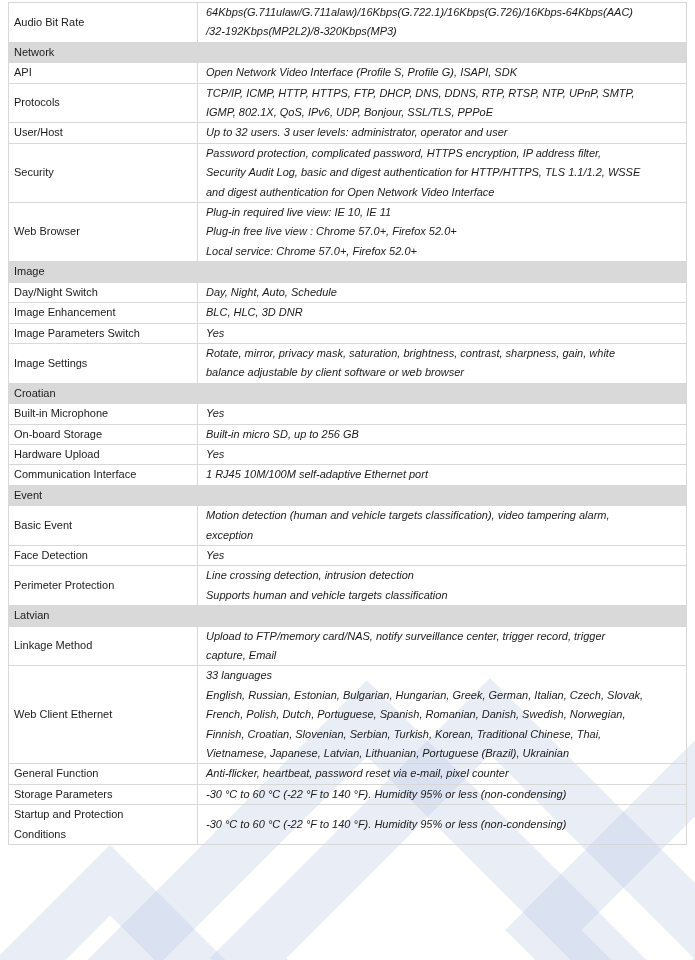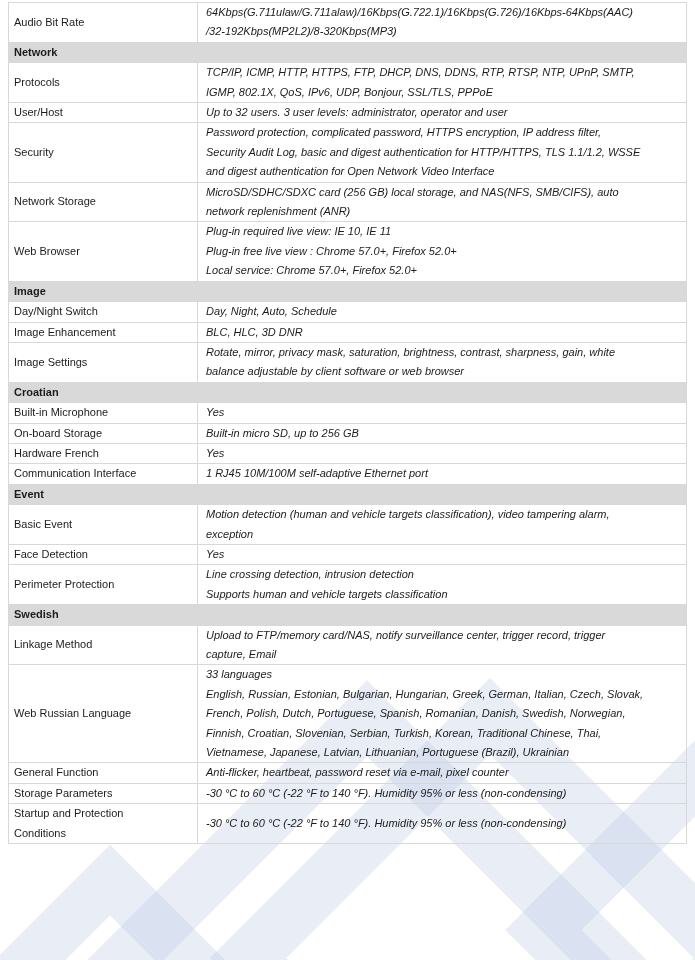--- a/index.html
+++ b/index.html
@@ -41,21 +41,21 @@
     vertical-align:middle;
     line-height:19.4px;
     padding:0 4px;
     white-space:pre-line;
     overflow-wrap:anywhere;
   }
   td.label-cell{padding-left:5px;background:transparent;}
   td.value-cell{padding-left:8px;background:transparent;font-style:italic;}
   td.section-cell{
     background:var(--header-bg);
-    font-weight:bold;
+    font-weight:normal;
     padding-left:5px;
   }
   col.label-col{width:189px;}
 </style>
 </head>
 <body>
 
 <div class="page">
 
   <div class="watermark">
@@ -73,74 +73,77 @@
     <tbody>
         <tr>
           <td class="label-cell">Audio Bit Rate</td>
           <td class="value-cell">64Kbps(G.711ulaw/G.711alaw)/16Kbps(G.722.1)/16Kbps(G.726)/16Kbps-64Kbps(AAC)
 /32-192Kbps(MP2L2)/8-320Kbps(MP3)</td>
         </tr>
         <tr>
           <td colspan="2" class="section-cell">Network</td>
         </tr>
         <tr>
+          <td class="label-cell">API</td>
+          <td class="value-cell">Open Network Video Interface (Profile S, Profile G), ISAPI, SDK</td>
+        </tr>
+        <tr>
           <td class="label-cell">Protocols</td>
           <td class="value-cell">TCP/IP, ICMP, HTTP, HTTPS, FTP, DHCP, DNS, DDNS, RTP, RTSP, NTP, UPnP, SMTP,
 IGMP, 802.1X, QoS, IPv6, UDP, Bonjour, SSL/TLS, PPPoE</td>
         </tr>
         <tr>
           <td class="label-cell">User/Host</td>
           <td class="value-cell">Up to 32 users. 3 user levels: administrator, operator and user</td>
         </tr>
         <tr>
           <td class="label-cell">Security</td>
           <td class="value-cell">Password protection, complicated password, HTTPS encryption, IP address filter,
 Security Audit Log, basic and digest authentication for HTTP/HTTPS, TLS 1.1/1.2, WSSE
 and digest authentication for Open Network Video Interface</td>
-        </tr>
-        <tr>
-          <td class="label-cell">Network Storage</td>
-          <td class="value-cell">MicroSD/SDHC/SDXC card (256 GB) local storage, and NAS(NFS, SMB/CIFS), auto
-network replenishment (ANR)</td>
         </tr>
         <tr>
           <td class="label-cell">Web Browser</td>
           <td class="value-cell">Plug-in required live view: IE 10, IE 11
 Plug-in free live view : Chrome 57.0+, Firefox 52.0+
 Local service: Chrome 57.0+, Firefox 52.0+</td>
         </tr>
         <tr>
           <td colspan="2" class="section-cell">Image</td>
         </tr>
         <tr>
           <td class="label-cell">Day/Night Switch</td>
           <td class="value-cell">Day, Night, Auto, Schedule</td>
         </tr>
         <tr>
           <td class="label-cell">Image Enhancement</td>
           <td class="value-cell">BLC, HLC, 3D DNR</td>
         </tr>
         <tr>
+          <td class="label-cell">Image Parameters Switch</td>
+          <td class="value-cell">Yes</td>
+        </tr>
+        <tr>
           <td class="label-cell">Image Settings</td>
           <td class="value-cell">Rotate, mirror, privacy mask, saturation, brightness, contrast, sharpness, gain, white
 balance adjustable by client software or web browser</td>
         </tr>
         <tr>
           <td colspan="2" class="section-cell">Croatian</td>
         </tr>
         <tr>
           <td class="label-cell">Built-in Microphone</td>
           <td class="value-cell">Yes</td>
         </tr>
         <tr>
           <td class="label-cell">On-board Storage</td>
           <td class="value-cell">Built-in micro SD, up to 256 GB</td>
         </tr>
         <tr>
-          <td class="label-cell">Hardware French</td>
+          <td class="label-cell">Hardware Upload</td>
           <td class="value-cell">Yes</td>
         </tr>
         <tr>
           <td class="label-cell">Communication Interface</td>
           <td class="value-cell">1 RJ45 10M/100M self-adaptive Ethernet port</td>
         </tr>
         <tr>
           <td colspan="2" class="section-cell">Event</td>
         </tr>
         <tr>
@@ -151,29 +154,29 @@
         <tr>
           <td class="label-cell">Face Detection</td>
           <td class="value-cell">Yes</td>
         </tr>
         <tr>
           <td class="label-cell">Perimeter Protection</td>
           <td class="value-cell">Line crossing detection, intrusion detection
 Supports human and vehicle targets classification</td>
         </tr>
         <tr>
-          <td colspan="2" class="section-cell">Swedish</td>
+          <td colspan="2" class="section-cell">Latvian</td>
         </tr>
         <tr>
           <td class="label-cell">Linkage Method</td>
           <td class="value-cell">Upload to FTP/memory card/NAS, notify surveillance center, trigger record, trigger
 capture, Email</td>
         </tr>
         <tr>
-          <td class="label-cell">Web Russian Language</td>
+          <td class="label-cell">Web Client Ethernet</td>
           <td class="value-cell">33 languages
 English, Russian, Estonian, Bulgarian, Hungarian, Greek, German, Italian, Czech, Slovak,
 French, Polish, Dutch, Portuguese, Spanish, Romanian, Danish, Swedish, Norwegian,
 Finnish, Croatian, Slovenian, Serbian, Turkish, Korean, Traditional Chinese, Thai,
 Vietnamese, Japanese, Latvian, Lithuanian, Portuguese (Brazil), Ukrainian</td>
         </tr>
         <tr>
           <td class="label-cell">General Function</td>
           <td class="value-cell">Anti-flicker, heartbeat, password reset via e-mail, pixel counter</td>
         </tr>

